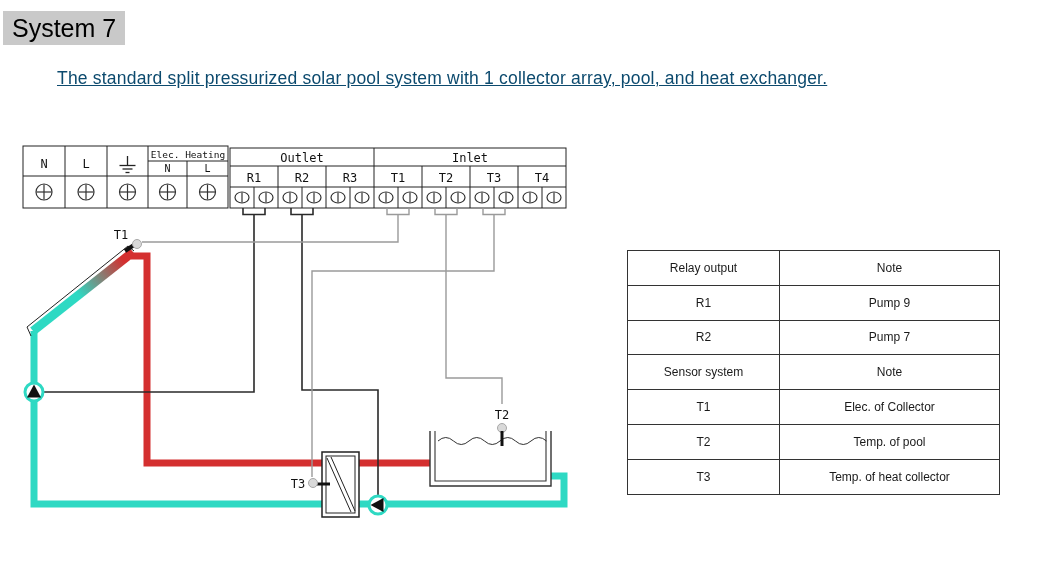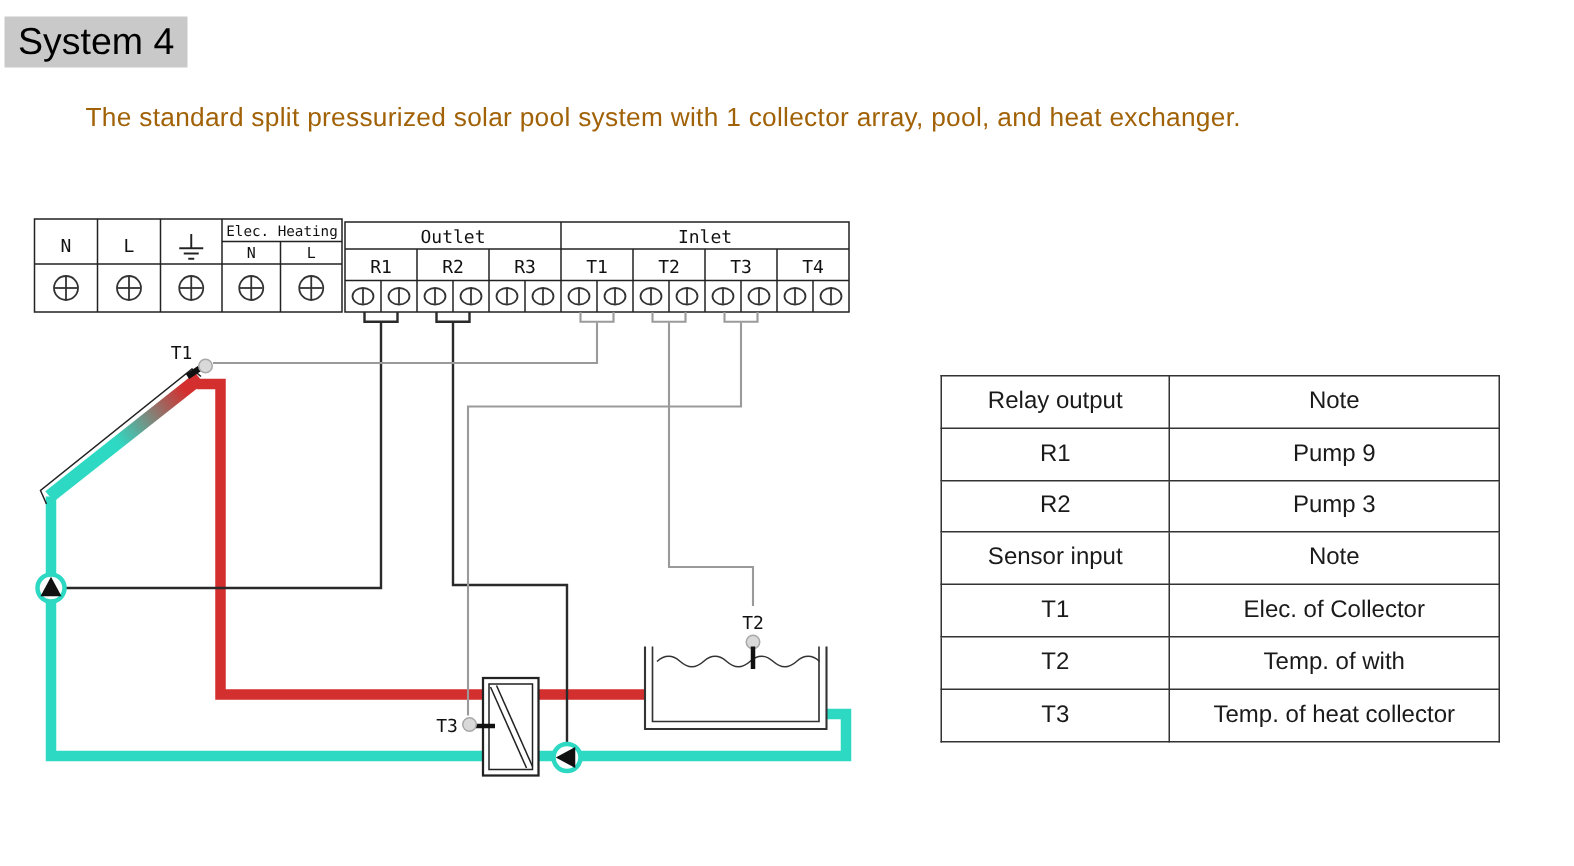--- a/index.html
+++ b/index.html
@@ -7,47 +7,47 @@
     width:1049px;height:577px;position:relative;background:#ffffff;
     font-family:"Liberation Sans",sans-serif;color:#111;overflow:hidden;
   }
   .page-title{
     position:absolute;left:3px;top:11px;
     background:var(--highlight_bg,#c9c9c9);
     font-size:25px;line-height:30px;padding:2px 9px;color:#000;
   }
   .subtitle{
     position:absolute;left:57px;top:68px;width:930px;
-    font-size:17.5px;color:#a16207;letter-spacing:0.2px;
+    font-size:17.5px;color:#0c4a6e;letter-spacing:0.2px;text-decoration:underline;
   }
   svg .outline{stroke:#222;fill:none;stroke-width:1;}
   svg .pipe-hot{stroke:var(--hot,#d42f2f);stroke-width:7;fill:none;}
   svg .pipe-cold{stroke:var(--cold,#2ed9c3);stroke-width:7;fill:none;}
   svg .wire-relay{stroke:var(--relay_wire,#2a2a2a);stroke-width:1.6;fill:none;}
   svg .wire-sensor{stroke:var(--sensor_wire,#9a9a9a);stroke-width:1.4;fill:none;}
   svg .lbl{font-family:"DejaVu Sans Mono",monospace;font-size:12px;fill:#111;text-anchor:middle;}
   svg .lbl-small{font-family:"DejaVu Sans Mono",monospace;font-size:10px;fill:#111;text-anchor:middle;}
   svg .lbl-tiny{font-family:"DejaVu Sans Mono",monospace;font-size:9.5px;fill:#111;text-anchor:middle;}
   svg .screw{stroke:#333;stroke-width:1.2;fill:#fff;}
   svg .sensor-dot{fill:#d9d9d9;stroke:#a8a8a8;stroke-width:1;}
   svg .sensor-stem{stroke:#111;stroke-width:3;fill:none;}
   .spec-table{
     position:absolute;left:627px;top:250px;width:373px;
     border-collapse:collapse;table-layout:fixed;
   }
   .spec-table td{
     border:1.3px solid #333;height:33.8px;text-align:center;
-    font-size:16px;color:#1a1a1a;padding:0 4px;
+    font-size:12px;color:#1a1a1a;padding:0 4px;
   }
   .spec-table td.c1{width:143px;}
 </style>
 </head>
 <body>
 
-<div class="page-title">System 4</div>
+<div class="page-title">System 7</div>
 <div class="subtitle">The standard split pressurized solar pool system with 1 collector array, pool, and heat exchanger.</div>
 
 <svg width="1049" height="577" viewBox="0 0 1049 577" style="position:absolute;left:0;top:0;">
   <defs>
     <linearGradient id="collGrad" gradientUnits="userSpaceOnUse" x1="33" y1="330" x2="133" y2="252">
       <stop offset="0" stop-color="#2ed9c3" style="stop-color:var(--cold,#2ed9c3)"></stop>
       <stop offset="0.45" stop-color="#2ed9c3" style="stop-color:var(--cold,#2ed9c3)"></stop>
       <stop offset="0.9" stop-color="#d42f2f" style="stop-color:var(--hot,#d42f2f)"></stop>
       <stop offset="1" stop-color="#d42f2f" style="stop-color:var(--hot,#d42f2f)"></stop>
     </linearGradient>
@@ -259,32 +259,32 @@
     <tr>
       <td class="c1">Relay output</td>
       <td class="c2">Note</td>
     </tr>
     <tr>
       <td class="c1">R1</td>
       <td class="c2">Pump 9</td>
     </tr>
     <tr>
       <td class="c1">R2</td>
-      <td class="c2">Pump 3</td>
-    </tr>
-    <tr>
-      <td class="c1">Sensor input</td>
+      <td class="c2">Pump 7</td>
+    </tr>
+    <tr>
+      <td class="c1">Sensor system</td>
       <td class="c2">Note</td>
     </tr>
     <tr>
       <td class="c1">T1</td>
       <td class="c2">Elec. of Collector</td>
     </tr>
     <tr>
       <td class="c1">T2</td>
-      <td class="c2">Temp. of with</td>
+      <td class="c2">Temp. of pool</td>
     </tr>
     <tr>
       <td class="c1">T3</td>
       <td class="c2">Temp. of heat collector</td>
     </tr>
   </tbody>
 </table>
 
 </body></html>

